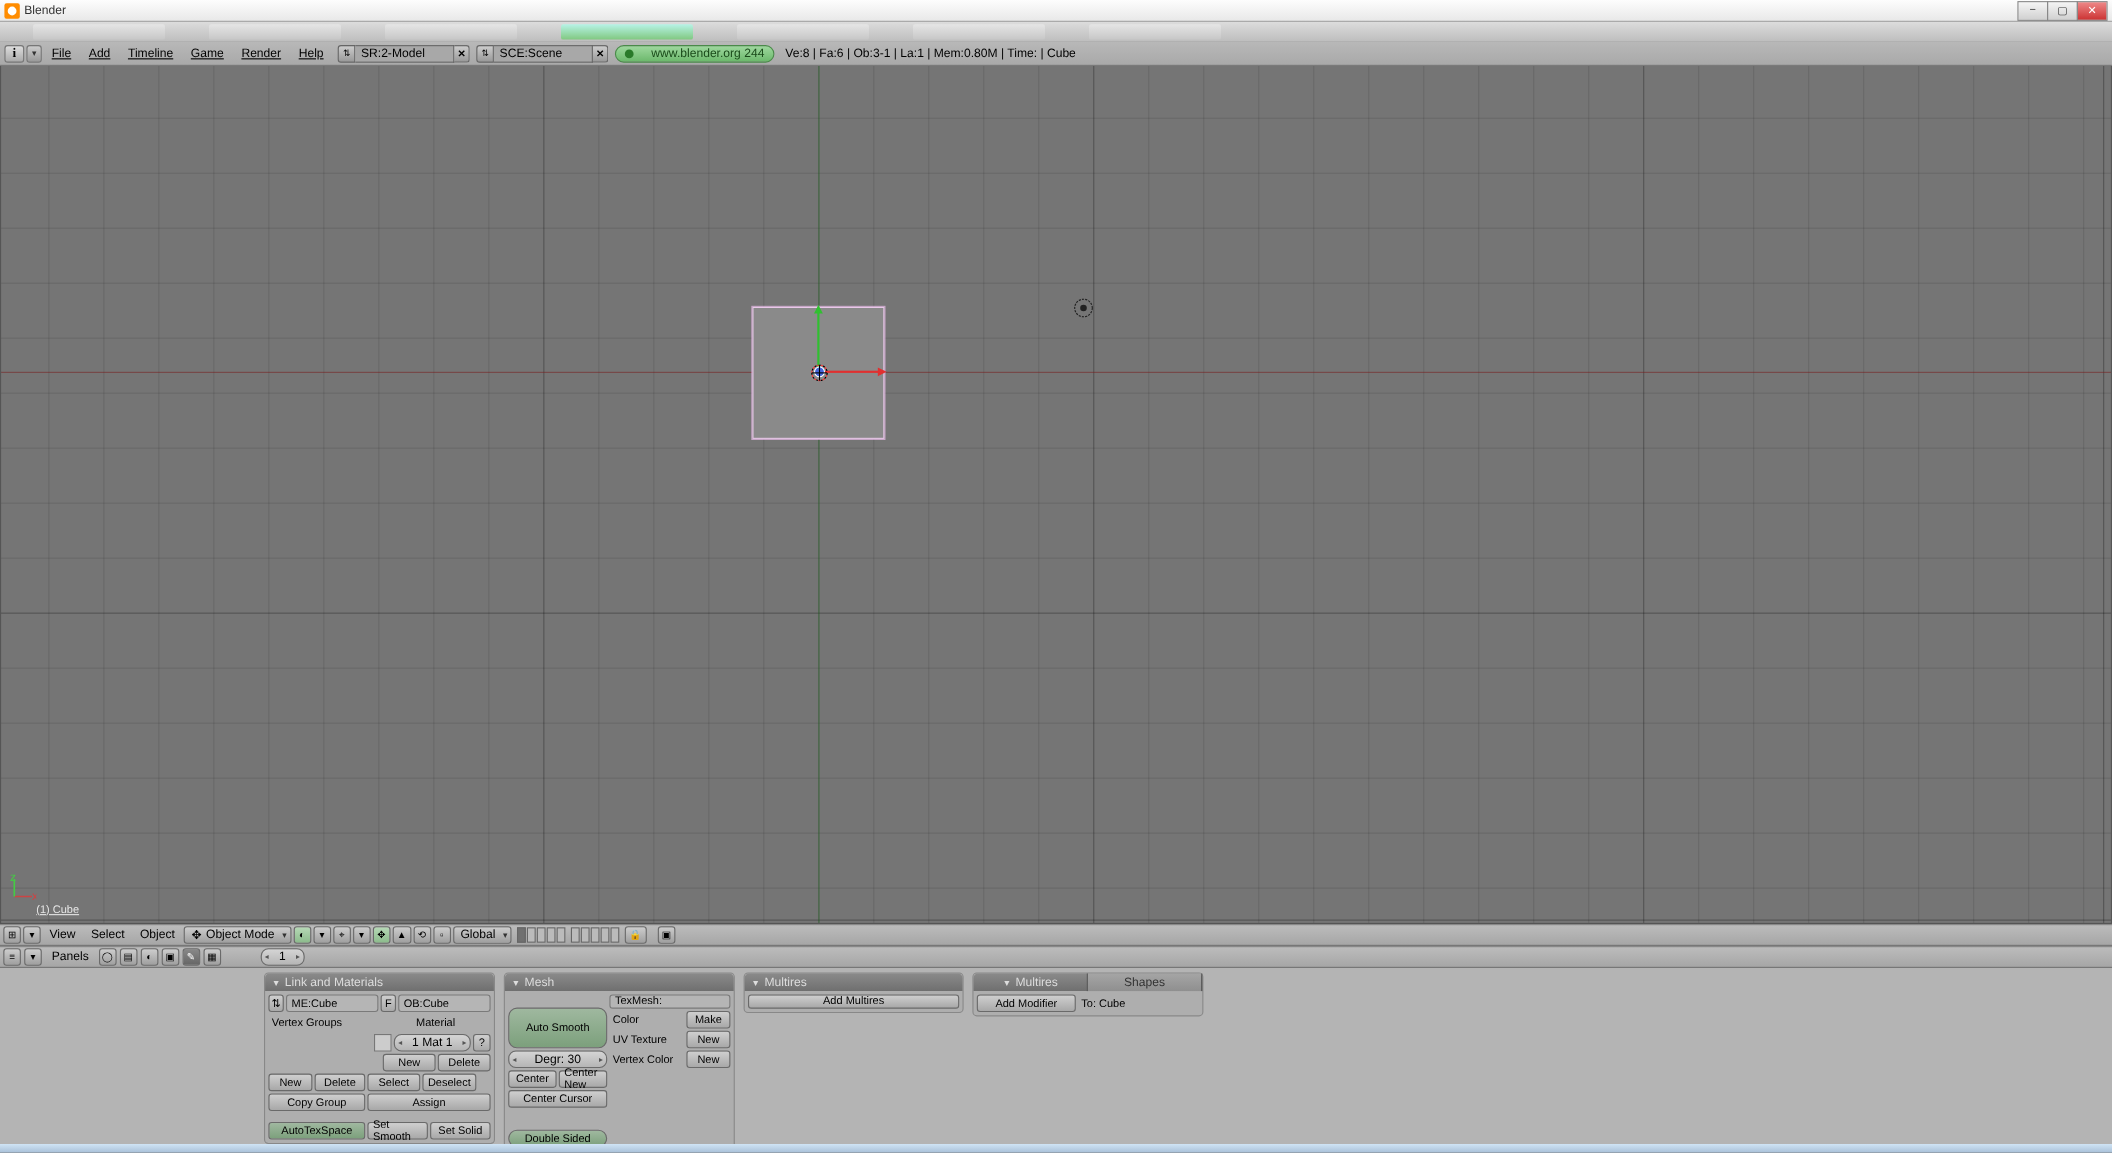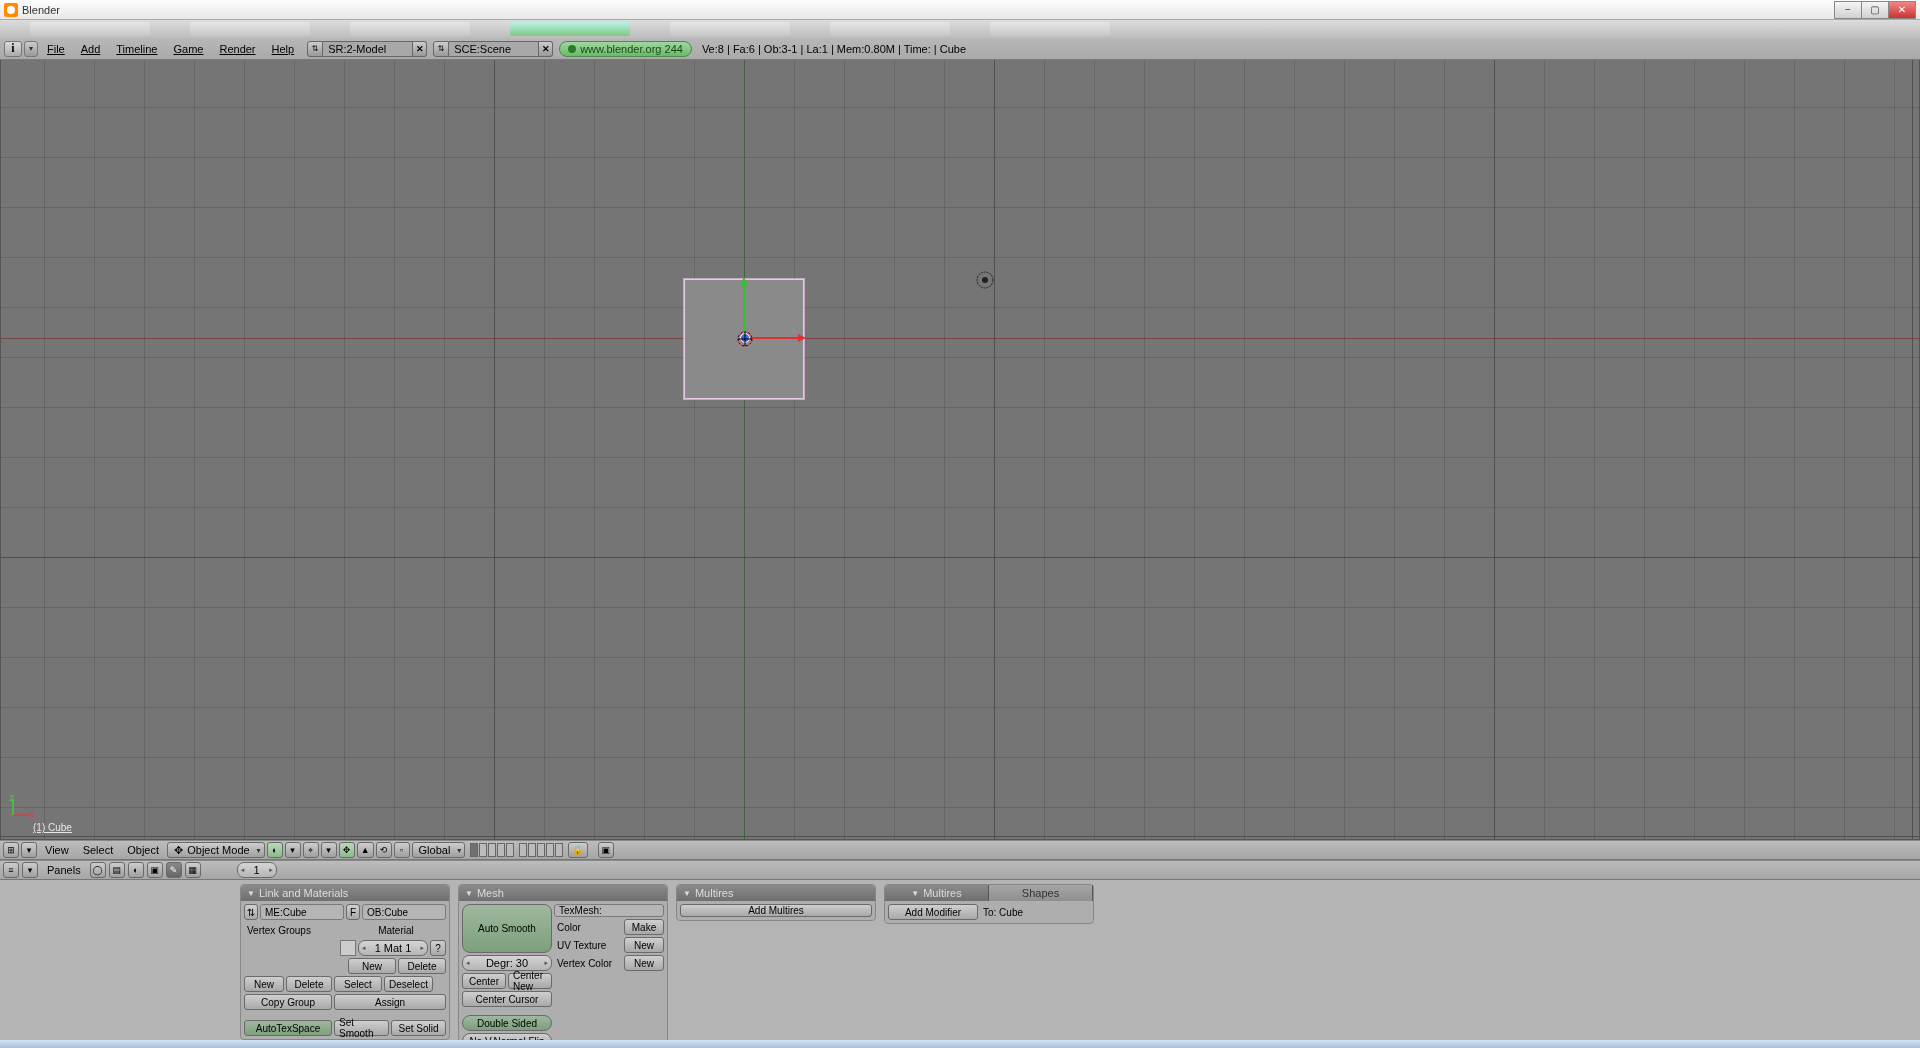--- a/index.html
+++ b/index.html
@@ -21,21 +21,21 @@
 
 
 .header { height: 22px; background: linear-gradient(#b8b8b8,#a9a9a9); border-bottom: 1px solid #7a7a7a; display: flex; align-items: center; padding: 0 4px; gap: 2px; color: #000; }
 .hdr-icon { width: 18px; height: 16px; background: linear-gradient(#ddd,#aaa); border: 1px solid #777; border-radius: 3px; display: flex; align-items: center; justify-content: center; font-weight: bold; font-family: serif; font-size: 12px; }
 .hdr-chev { width: 14px; height: 16px; background: linear-gradient(#ccc,#999); border: 1px solid #777; border-radius: 3px; display: flex; align-items: center; justify-content: center; font-size: 8px; color: #333; }
 .menu-item { padding: 3px 7px; color: #000; cursor: pointer; text-decoration: underline; }
 .hdr-selector { display: flex; align-items: center; margin-left: 4px; }
 .hdr-sel-btn { width: 16px; height: 16px; background: linear-gradient(#ccc,#999); border: 1px solid #666; border-radius: 3px 0 0 3px; display: flex; align-items: center; justify-content: center; font-size: 8px; }
 .hdr-sel-field { height: 16px; background: #a8a8a8; border: 1px solid #666; border-left: none; padding: 0 5px; line-height: 14px; min-width: 90px; }
 .hdr-sel-close { width: 14px; height: 16px; background: linear-gradient(#ccc,#999); border: 1px solid #666; border-left: none; border-radius: 0 3px 3px 0; display: flex; align-items: center; justify-content: center; font-size: 9px; font-weight: bold; }
-.hdr-link { background: linear-gradient(#9ed89e,#6cb86c); border: 1px solid #4a8a4a; border-radius: 8px; padding: 1px 8px; display: flex; align-items: center; gap: 4px; margin-left: 4px; color: #1a4a1a; }
+.hdr-link { background: linear-gradient(#9ed89e,#6cb86c); border: 1px solid #4a8a4a; border-radius: 8px; padding: 1px 8px; display: flex; align-items: center; gap: 16px; margin-left: 4px; color: #1a4a1a; }
 .hdr-link .dot { width: 8px; height: 8px; background: #2a7a2a; border-radius: 50%; }
 .hdr-stats { margin-left: 8px; color: #000; }
 
 
 .viewport { flex: 1; position: relative; background: #757575; overflow: hidden; border: 1px solid #555; border-top: none; }
 .grid-minor { position: absolute; inset: 0; background-image:
   repeating-linear-gradient(to right, rgba(0,0,0,.12) 0, rgba(0,0,0,.12) 1px, transparent 1px, transparent 50px),
   repeating-linear-gradient(to bottom, rgba(0,0,0,.12) 0, rgba(0,0,0,.12) 1px, transparent 1px, transparent 50px);
   background-position: -7px -3px; }
 .grid-major { position: absolute; inset: 0; background-image:
@@ -81,21 +81,21 @@
 .panel { background: #aeaeae; border: 1px solid #888; border-radius: 4px; display: flex; flex-direction: column; min-width: 200px; }
 .panel-head { height: 16px; background: linear-gradient(#8a8a8a,#6f6f6f); color: #ddd; display: flex; align-items: center; padding: 0 6px; gap: 4px; border-radius: 4px 4px 0 0; font-size: 10px; }
 .panel-head .tri { font-size: 8px; }
 .panel-head.tabbed { padding: 0; gap: 0; }
 .panel-tab { flex: 1; display: flex; align-items: center; justify-content: center; gap: 4px; height: 100%; border-right: 1px solid #555; }
 .panel-tab.inactive { background: linear-gradient(#a5a5a5,#8f8f8f); color: #333; }
 .panel-body { padding: 3px; display: flex; flex-direction: column; gap: 2px; }
 .row { display: flex; gap: 2px; }
 .pbtn { height: 16px; background: linear-gradient(#cfcfcf,#a8a8a8); border: 1px solid #6a6a6a; border-radius: 3px; display: flex; align-items: center; justify-content: center; padding: 0 4px; cursor: pointer; font-size: 10px; flex: 1; }
 .pbtn.toggle-on { background: linear-gradient(#9fb89f,#7ca07c); }
-.pbtn.emb { border-radius: 8px; }
+.pbtn.emb { border-radius: 8px; margin-top: 12px; }
 .pfield { height: 16px; background: #b5b5b5; border: 1px solid #7a7a7a; border-radius: 3px; padding: 0 4px; display: flex; align-items: center; font-size: 10px; flex: 1; }
 .plabel { height: 16px; display: flex; align-items: center; padding: 0 3px; font-size: 10px; color: #000; }
 .swatch { width: 16px; height: 16px; background: #ccc; border: 1px solid #777; }
 .spacer { flex: 1; }
 
 
 .win-taskbar { height: 8px; background: linear-gradient(#d0e4f5,#a8c0d8); }
 </style>
 </head>
 <body>

